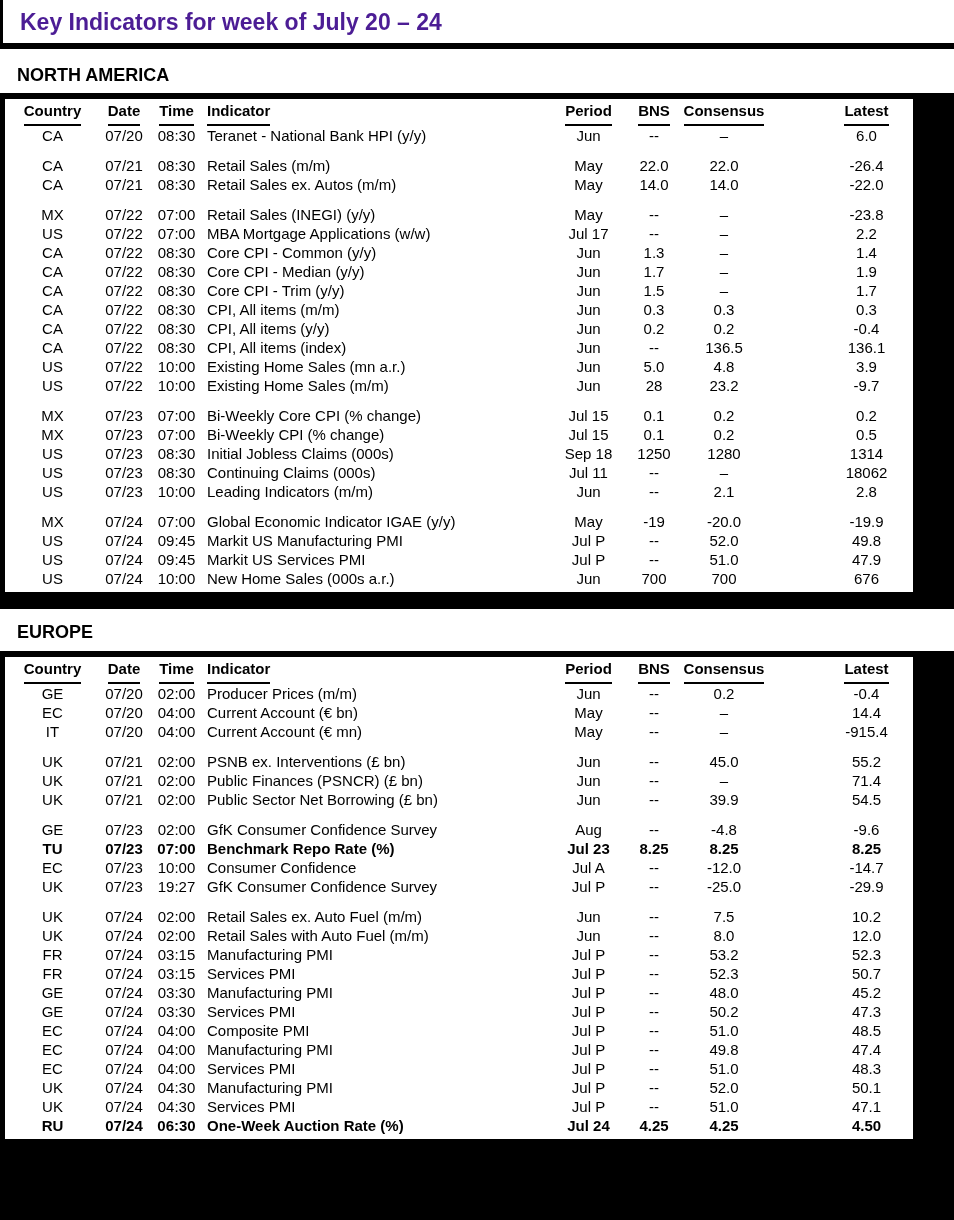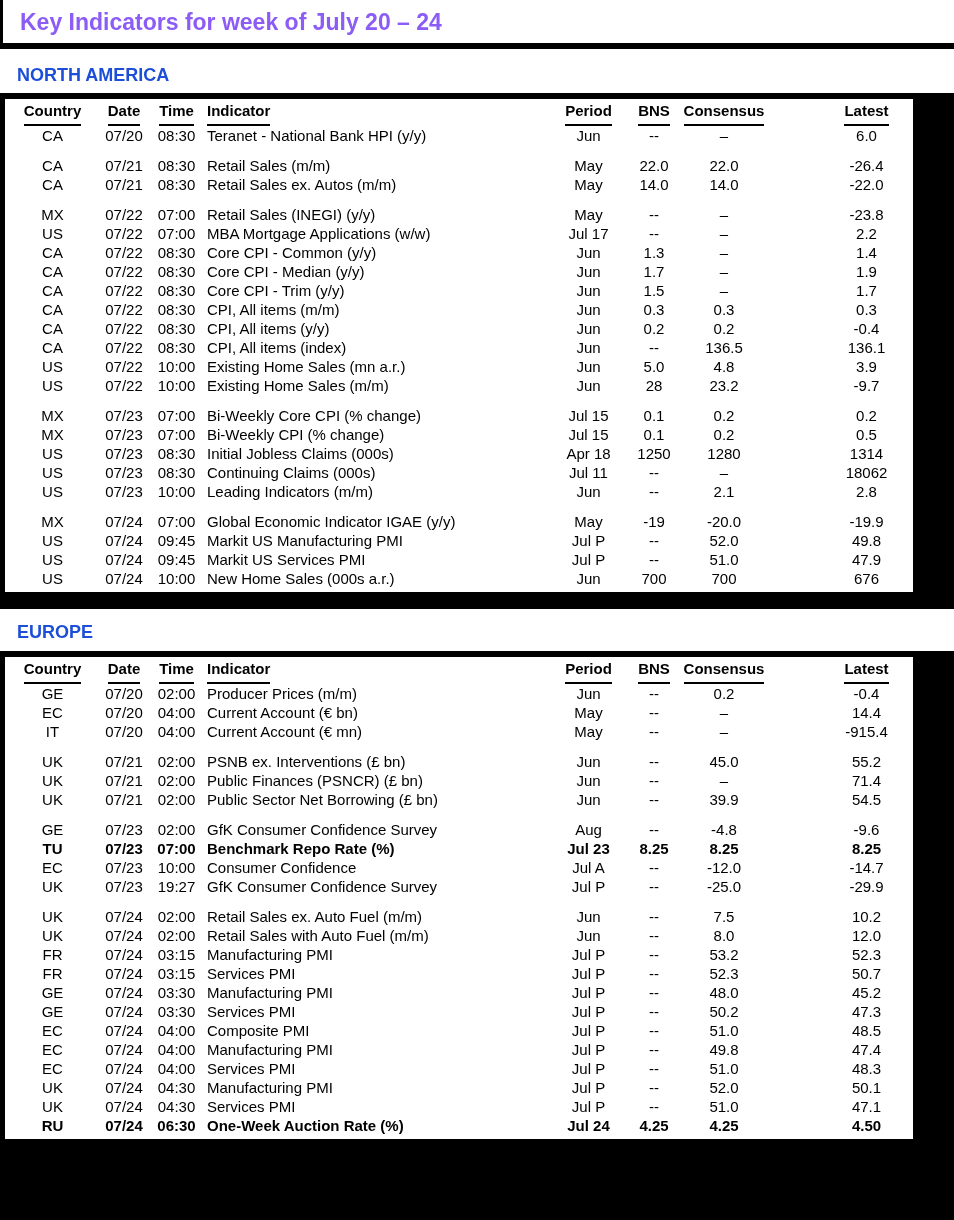--- a/index.html
+++ b/index.html
@@ -15,21 +15,21 @@
     display:flex;align-items:center;
   }
   .title-box h1{
     margin:0;padding:2px 0 0 17px;
     font-size:23px;font-weight:bold;letter-spacing:0;
   }
   .thick-rule{height:6px;background:#000;width:954px;}
   
   h2.section-heading{
     margin:16px 12px 7px 17px;
-    font-size:18px;font-weight:bold;color:#1d4ed8;
+    font-size:18px;font-weight:bold;color:#000000;
   }
   h2.eu{margin-top:13px;margin-bottom:8px;}
   
   .tbl-outer{background:#000;padding:6px 41px 17px 5px;}
   .tbl-outer.eu{padding-bottom:87px;}
   .tbl-inner{background:#fff;padding:2px 0 4px 0;}
   table.ind{width:100%;border-collapse:collapse;table-layout:fixed;font-size:15px;}
   table.ind th,table.ind td{
     padding:0;height:19px;line-height:19px;white-space:nowrap;
     overflow:hidden;font-weight:normal;text-align:center;vertical-align:middle;
@@ -41,21 +41,21 @@
   .col-indicator{text-align:left !important;padding-left:2px !important;}
   .col-latest{padding-left:55px !important;}
   tr.spacer td{height:11px;line-height:11px;}
   tr.bold td{font-weight:bold;}
   .bind-red{color:#ED1C24;}
 </style>
 </head>
 <body>
 
 <div class="title-box">
-  <h1 class="bind-red" style="color: #8b5cf6;">Key Indicators for week of July 20 – 24</h1>
+  <h1 class="bind-red" style="color: #4c1d95;">Key Indicators for week of July 20 – 24</h1>
 </div>
 <div class="thick-rule"></div>
 
 <section>
   <h2 class="section-heading">NORTH AMERICA</h2>
   <div class="tbl-outer na">
     <div class="tbl-inner">
       <table class="ind">
         <colgroup>
           <col style="width:95px">
@@ -237,21 +237,21 @@
               <td class="col-period">Jul 15</td>
               <td class="col-bns">0.1</td>
               <td class="col-consensus">0.2</td>
               <td class="col-latest">0.5</td>
             </tr>
             <tr>
               <td class="col-country">US</td>
               <td class="col-date">07/23</td>
               <td class="col-time">08:30</td>
               <td class="col-indicator">Initial Jobless Claims (000s)</td>
-              <td class="col-period">Apr 18</td>
+              <td class="col-period">Sep 18</td>
               <td class="col-bns">1250</td>
               <td class="col-consensus">1280</td>
               <td class="col-latest">1314</td>
             </tr>
             <tr>
               <td class="col-country">US</td>
               <td class="col-date">07/23</td>
               <td class="col-time">08:30</td>
               <td class="col-indicator">Continuing Claims (000s)</td>
               <td class="col-period">Jul 11</td>

